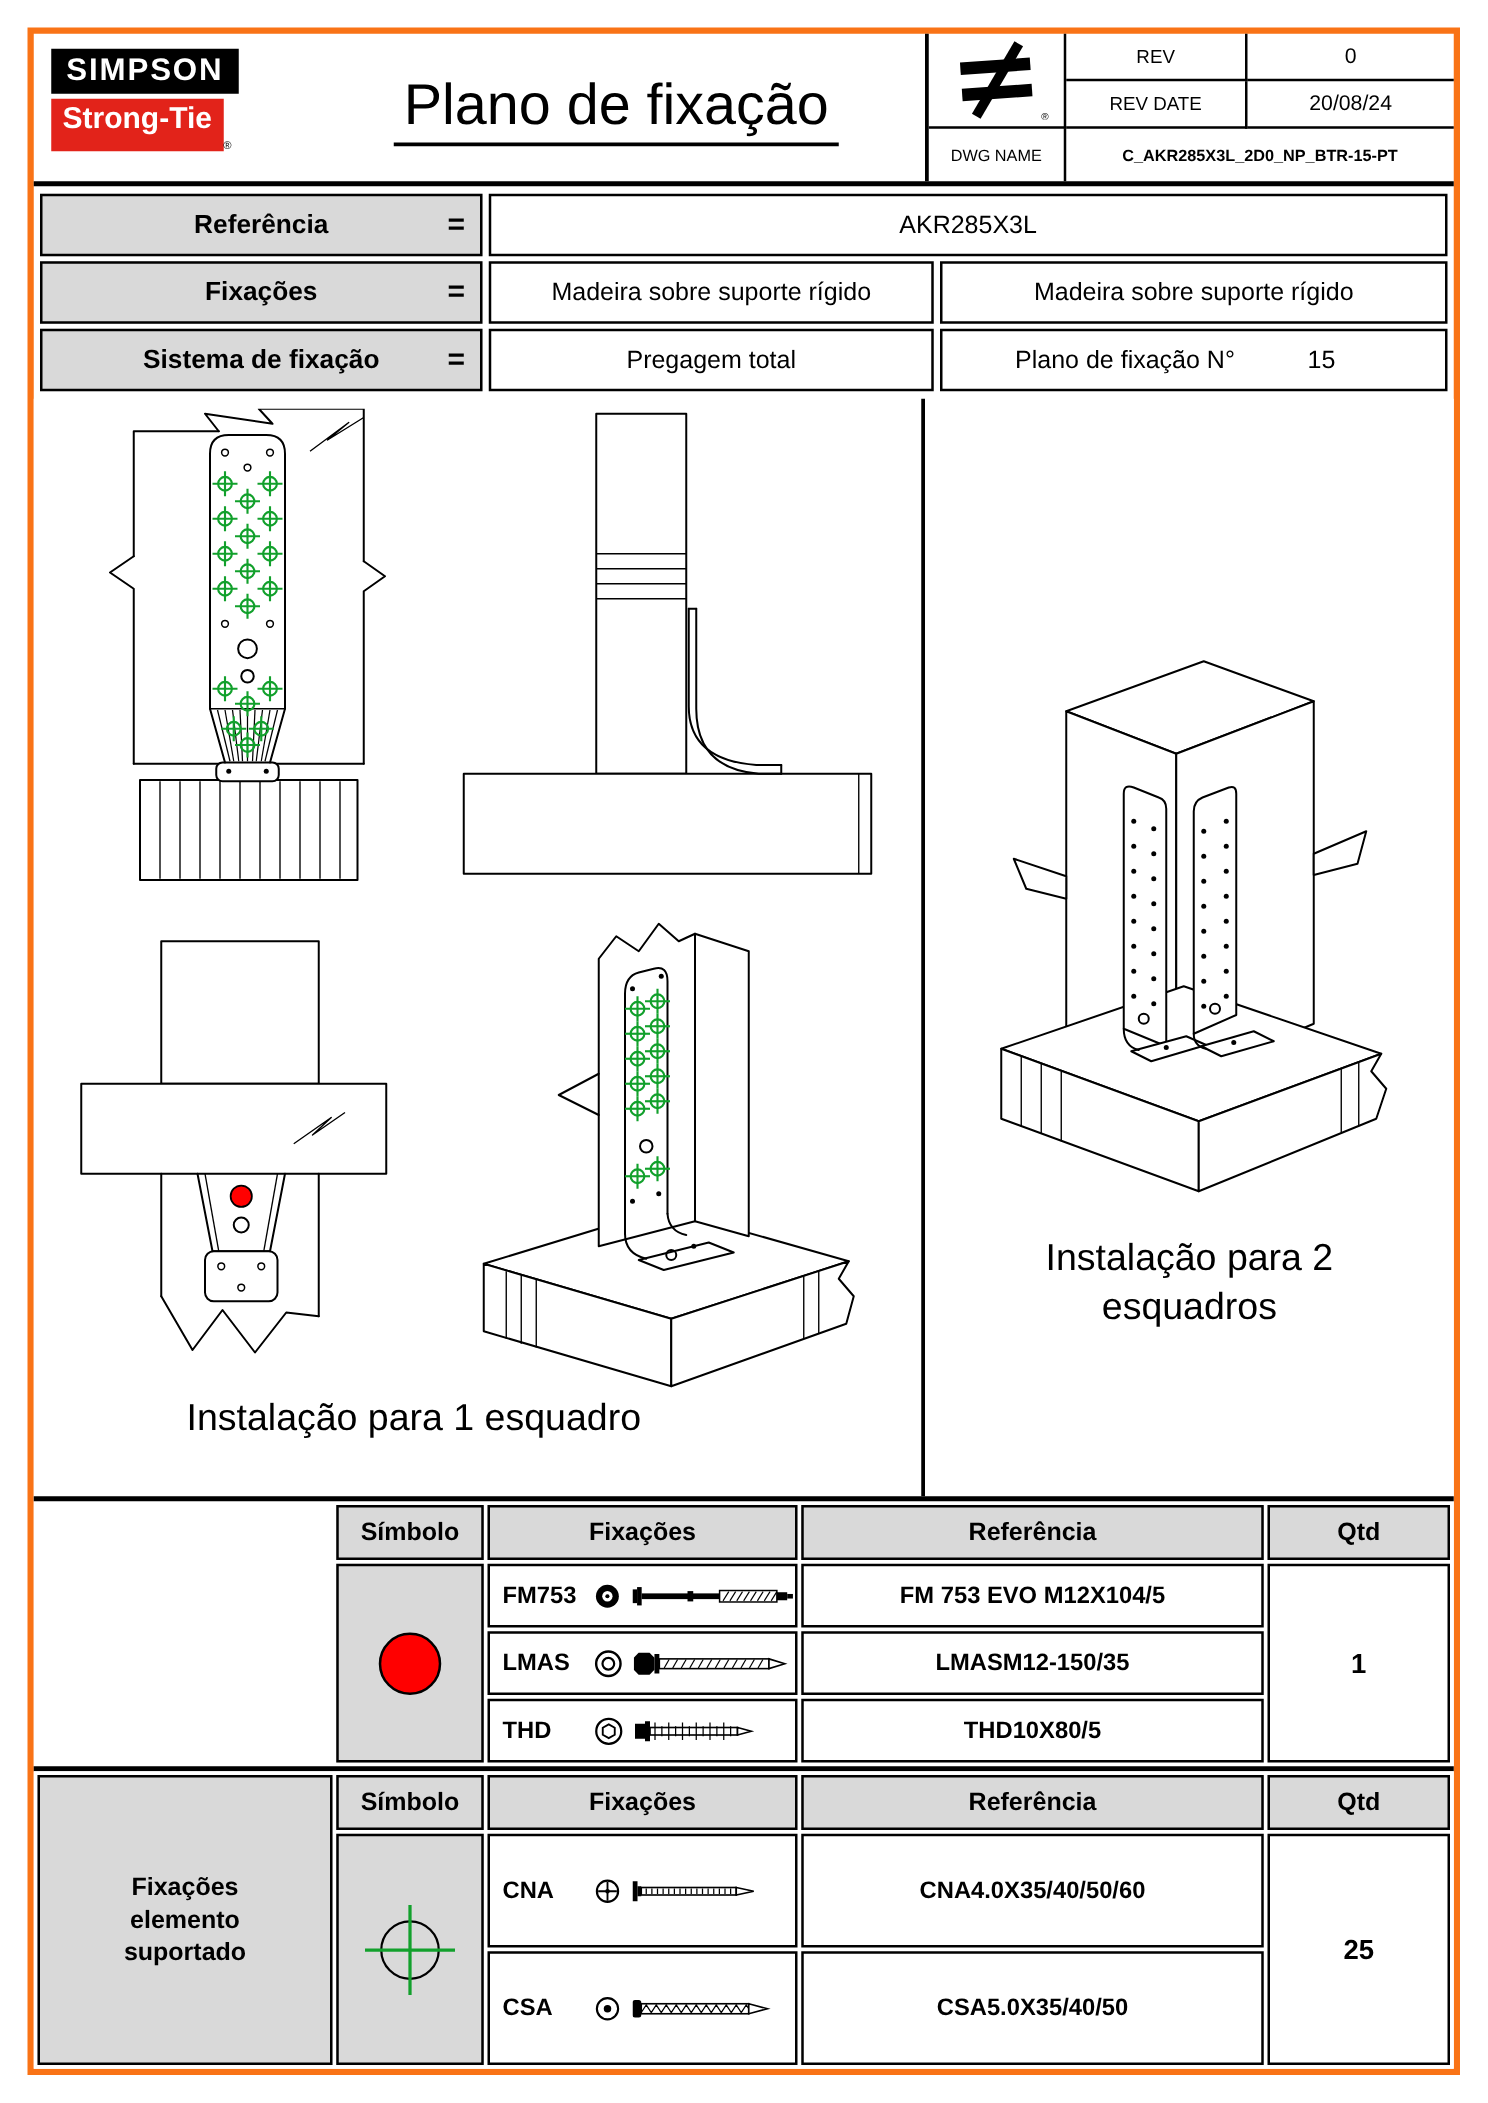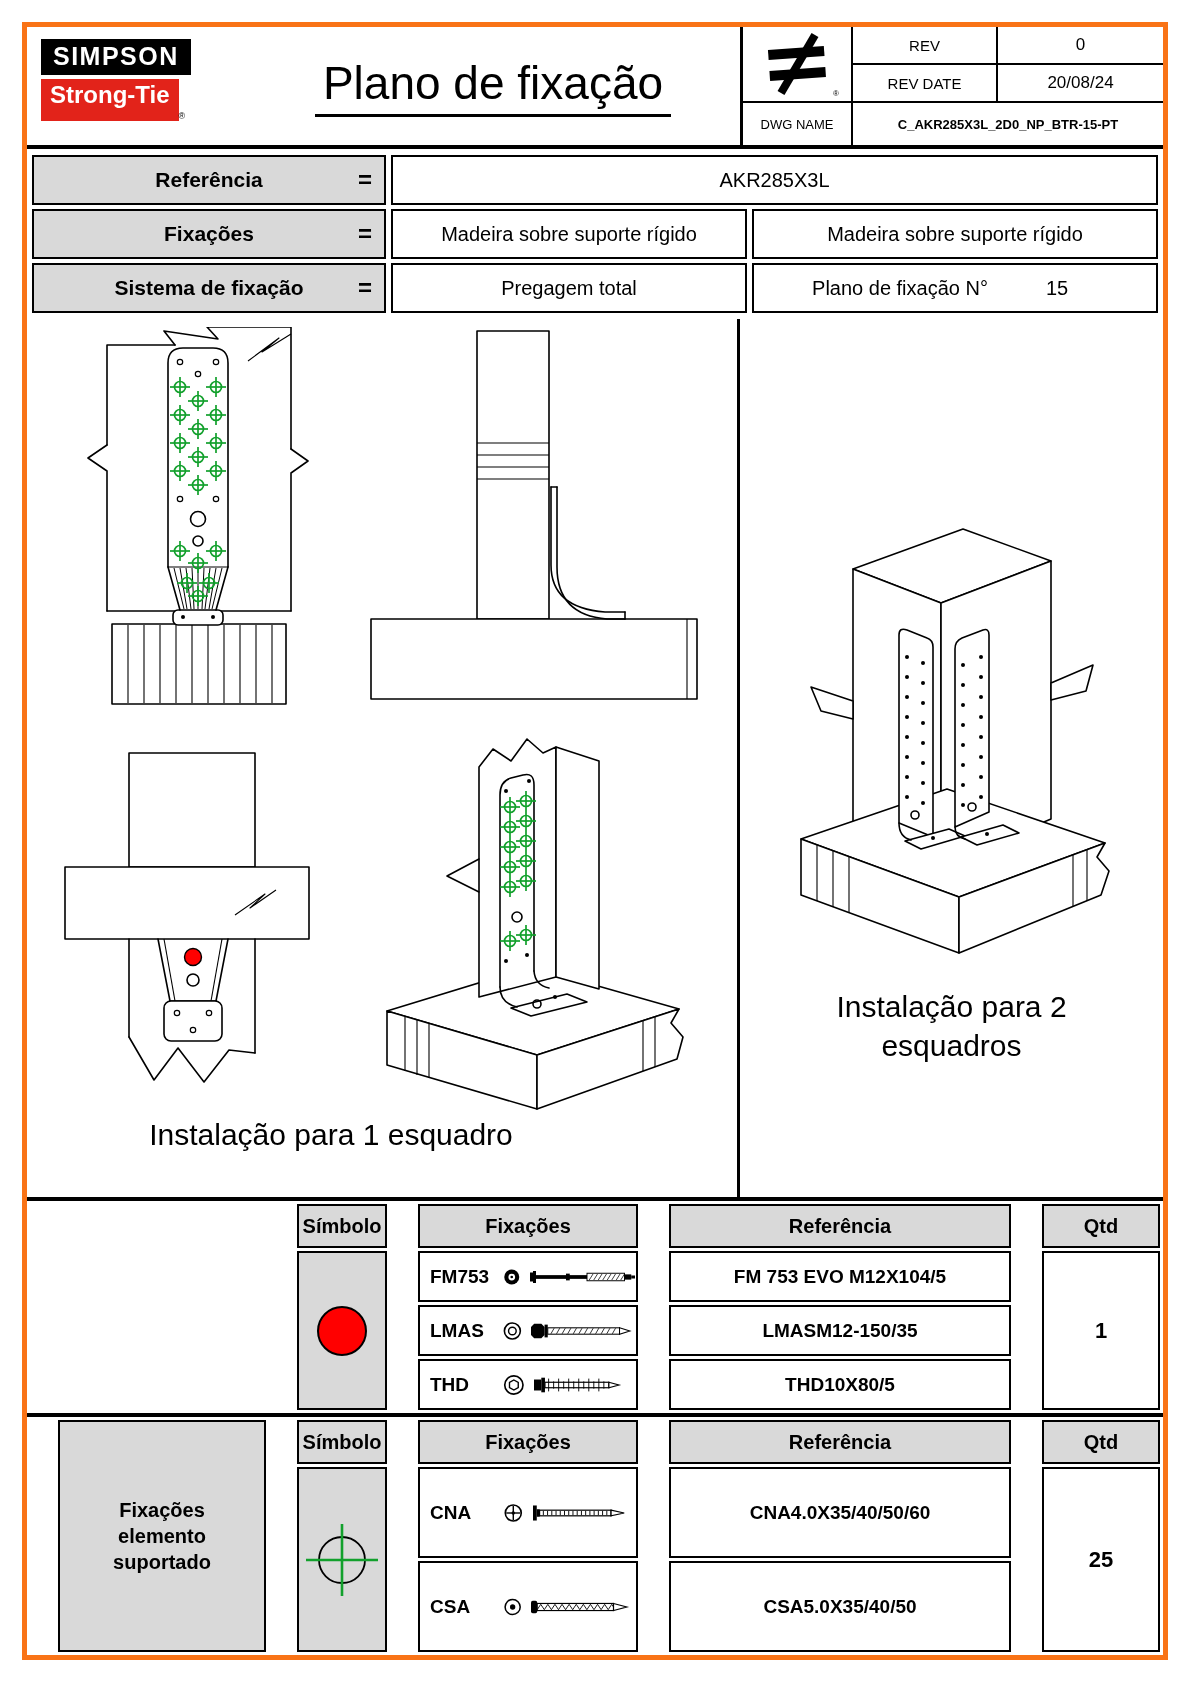--- a/index.html
+++ b/index.html
@@ -42,21 +42,21 @@
   .ln{fill:none;stroke:#000;stroke-width:1.6;stroke-linejoin:round;stroke-linecap:round;}
   .lnf{fill:#fff;stroke:#000;stroke-width:1.6;stroke-linejoin:round;}
   .lnt{fill:none;stroke:#000;stroke-width:1.1;stroke-linejoin:round;}
   .hatch{stroke:#000;stroke-width:1;}
 
   
   .ftable{display:grid;grid-template-columns:236px 118px 248px 1fr 146px;gap:3px;padding:3px;background:#fff;}
   .ft1{flex:0 0 auto;grid-template-rows:44px 51px 51px 51px;}
   .ft2{flex:1;grid-template-rows:44px 1fr 1fr;}
   .tsep{flex:0 0 4px;background:#000;}
-  .cell{border:2px solid #000;display:flex;align-items:center;justify-content:center;background:#fff;margin-left:28px;}
+  .cell{border:2px solid #000;display:flex;align-items:center;justify-content:center;background:#fff;}
   .gray{background:#d9d9d9;}
   .head{font-weight:700;font-size:20px;}
   .biglabel{font-weight:700;font-size:20px;text-align:center;line-height:1.3;}
   .biglabel span{display:inline-block;max-width:140px;}
   .fixcell{justify-content:flex-start;padding-left:10px;gap:8px;}
   .code{font-weight:700;font-size:19px;width:64px;flex:0 0 auto;}
   .refcell{font-weight:700;font-size:19px;}
   .qtycell{font-weight:700;font-size:22px;}
 </style>
 </head>

